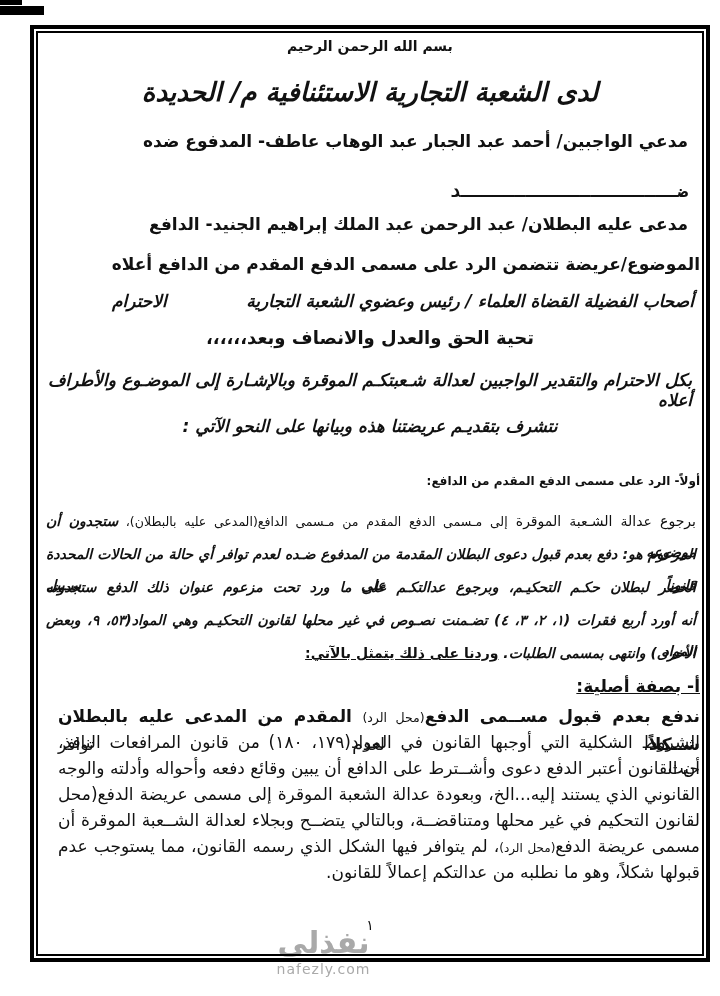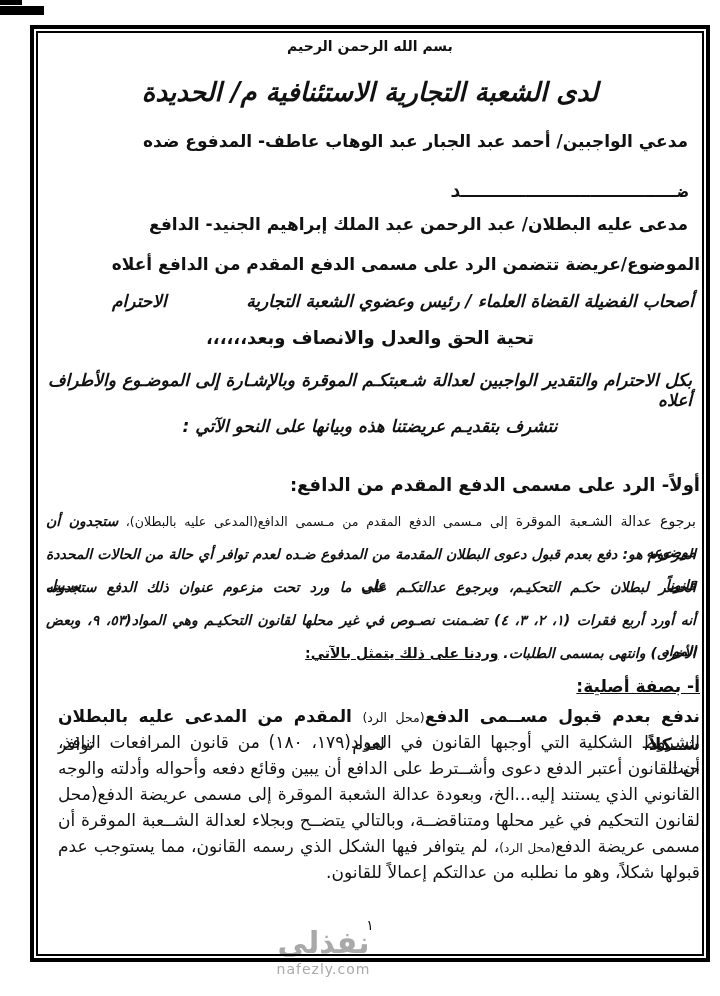--- a/index.html
+++ b/index.html
@@ -46,21 +46,21 @@
   .script{font-weight:700;font-style:italic;}
 
   .salutation{top:327px;text-align:center;font-size:18px;font-weight:700;}
   .sal-suffix{text-align:right;}
 
   .intro1{top:370px;font-size:17px;padding:0 8px;box-sizing:border-box;}
   .intro2{top:416px;text-align:center;font-size:17px;}
   .just{text-align:justify;text-align-last:justify;}
   .end{text-align:right;text-align-last:right;}
 
-  .s1head{top:474px;font-size:18px;font-weight:700;padding-right:8px;}
+  .s1head{top:474px;font-size:12px;font-weight:700;padding-right:8px;}
   .s1para{top:506px;left:46px;width:650px;}
   .s1para .pline{height:33px;line-height:31px;font-size:14px;}
 
   .ahead{top:676px;font-size:17px;font-weight:700;padding-right:8px;}
   .u{text-decoration:underline;}
   .apara{top:703px;left:58px;width:642px;}
   .apara .pline{height:26px;line-height:26px;font-size:17px;}
 
   
   .seg.naskh{font-weight:400;}

